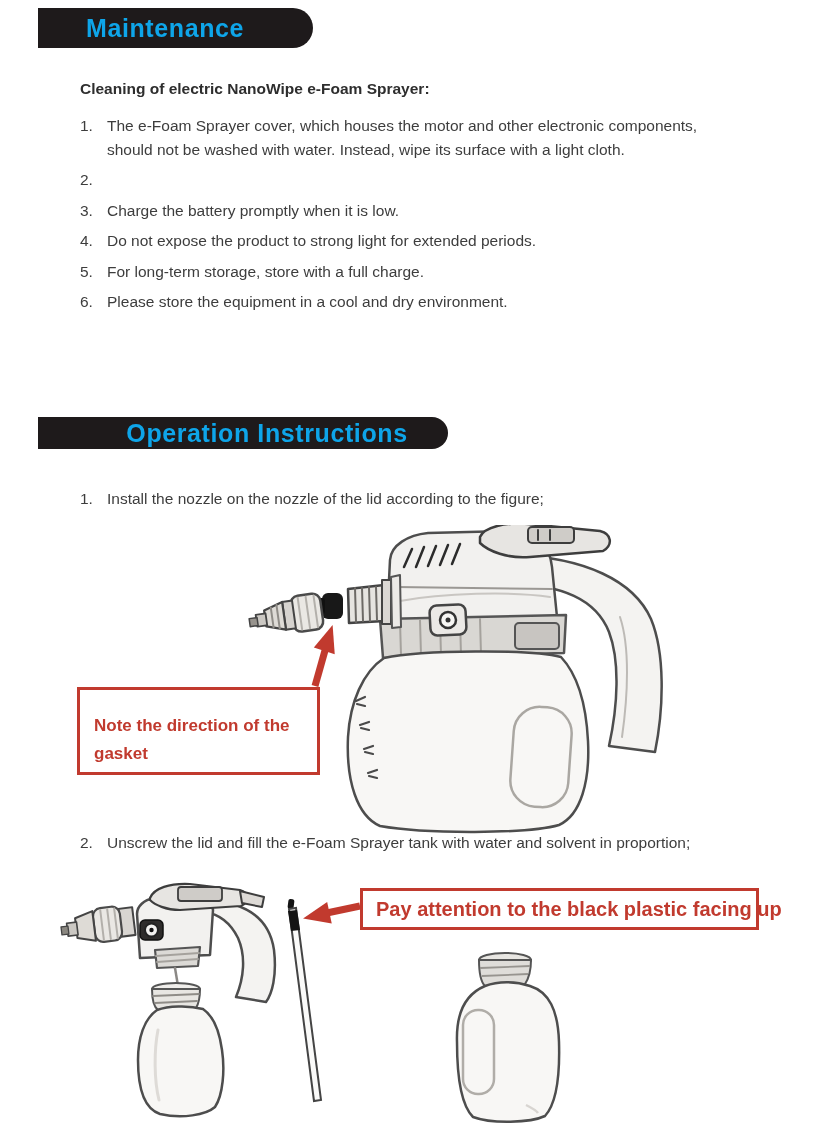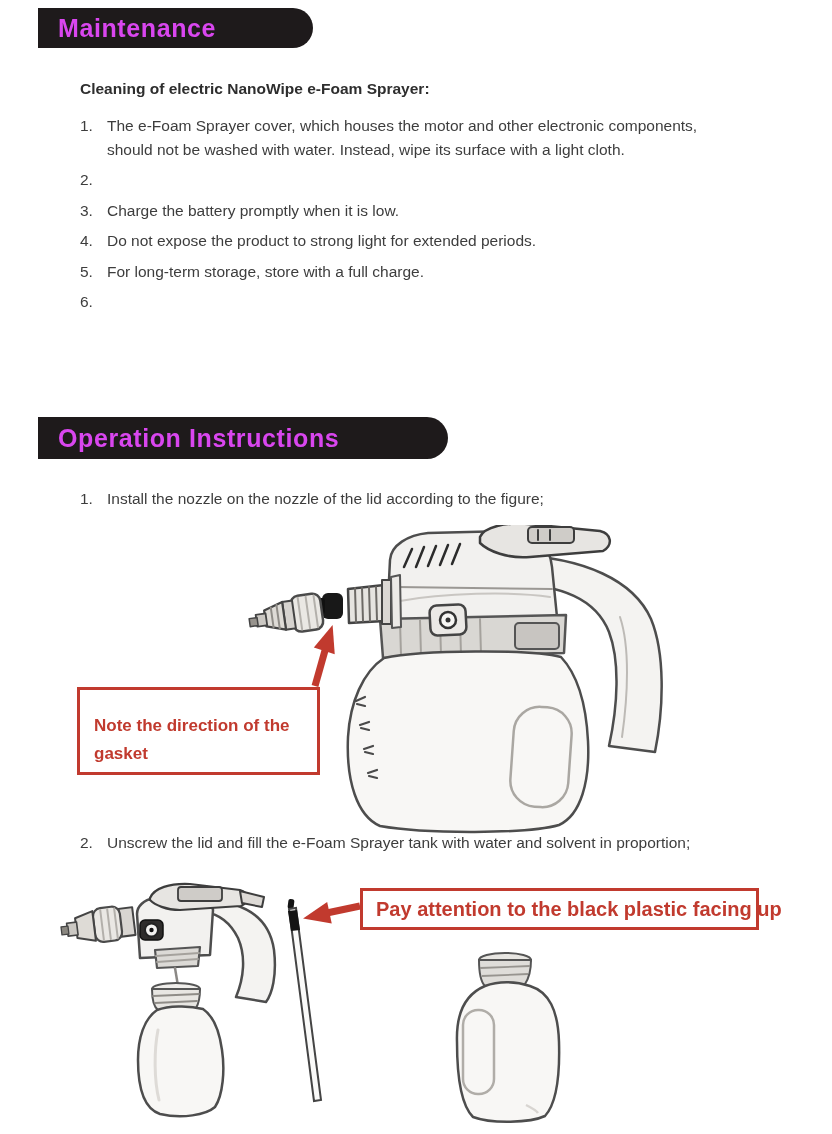--- a/index.html
+++ b/index.html
@@ -7,26 +7,26 @@
     --ink:#3d3d3d;
     --banner:#1e1a1b;
   }
   html,body{margin:0;padding:0;}
   body{
     width:832px;height:1134px;position:relative;background:#ffffff;
     font-family:"Liberation Sans", sans-serif;color:var(--ink);
     overflow:hidden;
   }
   .banner{
-    position:absolute;left:38px;background:var(--banner);color:#d946ef;
+    position:absolute;left:38px;background:var(--banner);color:#0ea5e9;
     font-weight:bold;letter-spacing:.6px;
-    display:flex;align-items:center;box-sizing:border-box;padding-left:20px;
+    display:flex;align-items:center;box-sizing:border-box;padding-left:48px;
   }
   .banner-maintenance{top:8px;width:275px;height:40px;font-size:25px;border-radius:0 20px 20px 0;}
-  .banner-operation{top:417px;width:410px;height:42px;font-size:25px;border-radius:0 21px 21px 0;}
+  .banner-operation{top:417px;width:410px;height:32px;font-size:25px;border-radius:0 21px 21px 0;justify-content:center;}
   .intro{
     position:absolute;left:80px;top:77px;width:680px;margin:0;
     font-weight:bold;font-size:15.5px;line-height:23.5px;color:#2e2e2e;
   }
   .num-list{position:absolute;left:80px;top:114px;width:690px;}
   .num-item{display:flex;margin-bottom:7px;font-size:15.5px;line-height:23.5px;}
   .num-item .num{width:27px;flex:none;}
   .num-item .txt{width:604px;}
   .step{position:absolute;left:80px;display:flex;font-size:15.5px;line-height:23.5px;}
   .step .num{width:27px;flex:none;}
@@ -75,20 +75,21 @@
   <div class="num-item">
     <span class="num">4.</span>
     <span class="txt">Do not expose the product to strong light for extended periods.</span>
   </div>
   <div class="num-item">
     <span class="num">5.</span>
     <span class="txt">For long-term storage, store with a full charge.</span>
   </div>
   <div class="num-item">
     <span class="num">6.</span>
+    <span class="txt">Please store the equipment in a cool and dry environment.</span>
   </div>
 </div>
 
 <div class="banner banner-operation">
   <span>Operation Instructions</span>
 </div>
 
 <div class="step step-1">
   <span class="num">1.</span>
   <span class="txt">Install the nozzle on the nozzle of the lid according to the figure;</span>

